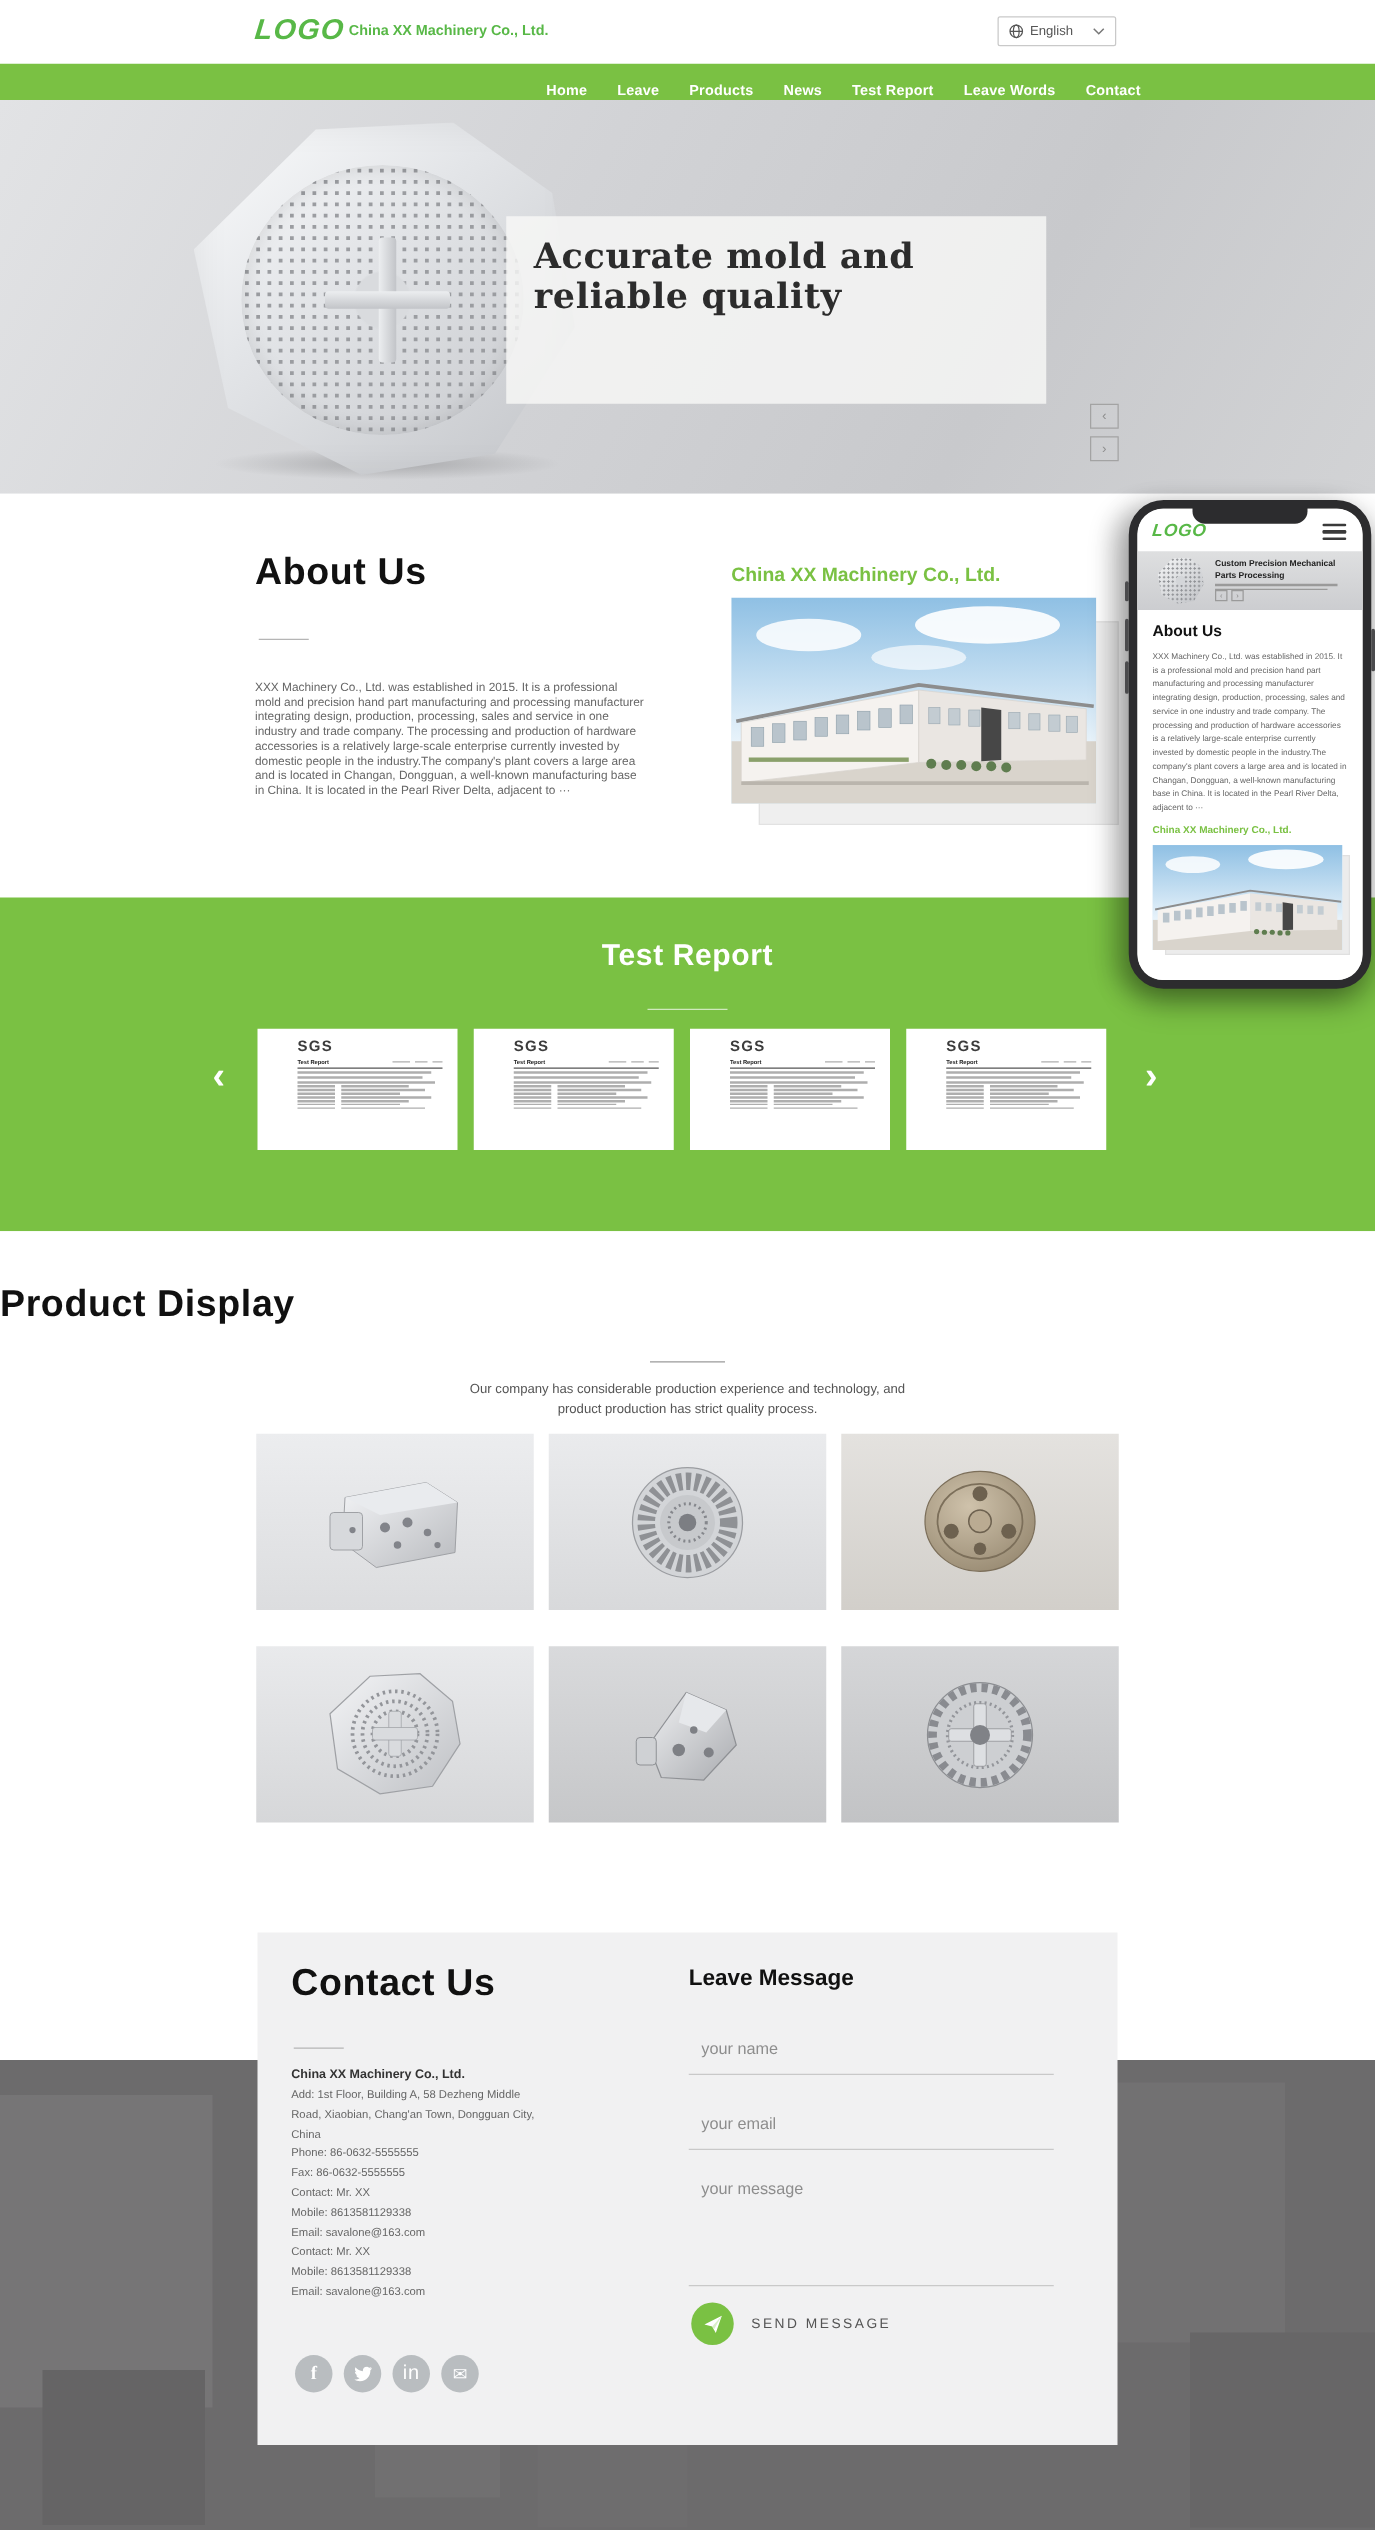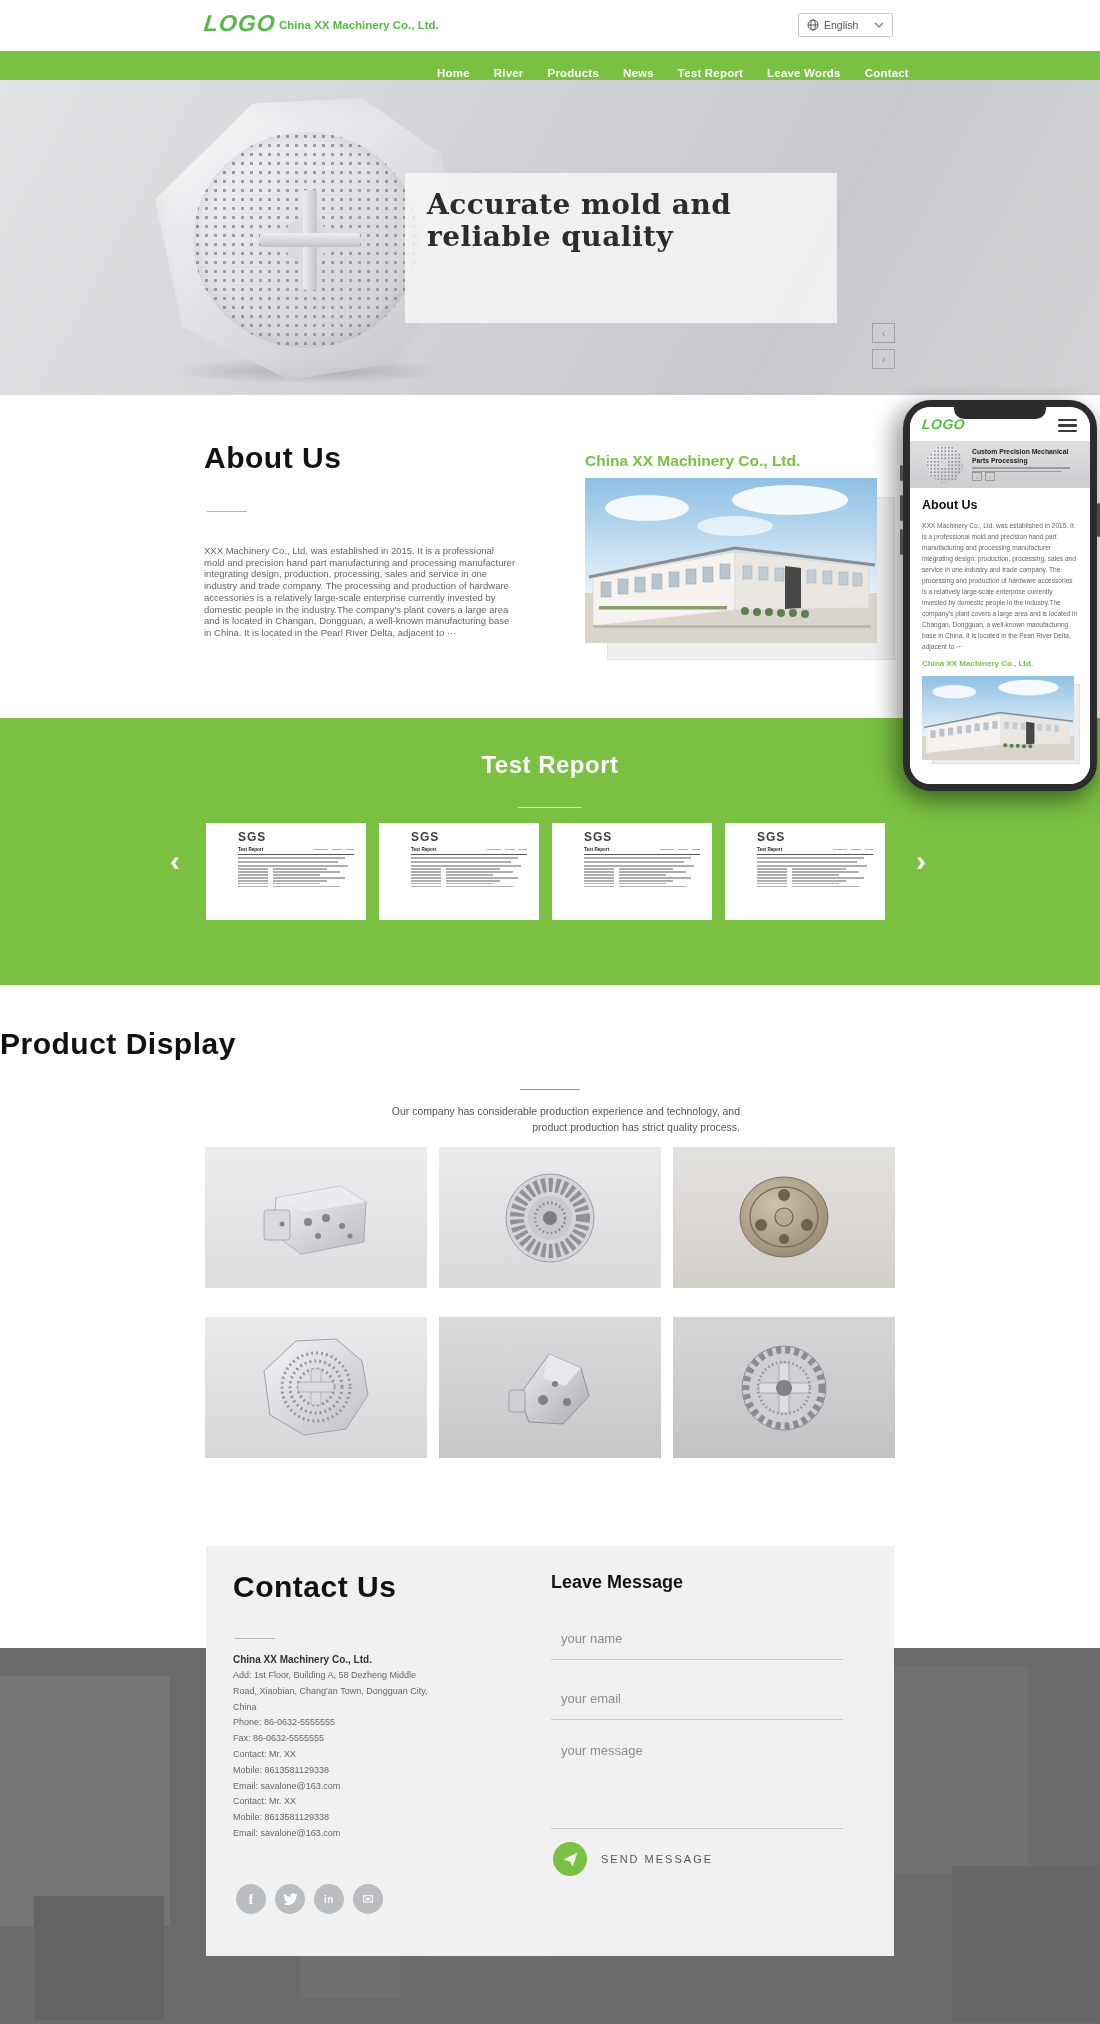--- a/index.html
+++ b/index.html
@@ -117,21 +117,21 @@
   .crow .bar{margin-top:0;height:1.5px}
   .cl{width:26%}.cr1{width:46%}.cr2{width:58%}.cr3{width:40%}.cr4{width:62%}
   .tr-arrow{position:absolute;top:128px;color:#fff;font-size:30px;font-weight:bold;cursor:pointer;line-height:30px}
   .tr-arrow.left{left:170px}
   .tr-arrow.right{left:916px}
 
   
   .products{position:absolute;top:985px;left:0;width:1100px;height:663px;background:#fff}
   .prod-h2{position:absolute;top:42px;width:100%;text-align:left}
   .prod-divider{position:absolute;top:104px;left:50%;transform:translateX(-50%);width:60px;height:1px;background:#9a9a9a}
-  .prod-sub{position:absolute;top:118px;left:50%;transform:translateX(-50%);width:380px;text-align:right;
+  .prod-sub{position:absolute;top:118px;left:50%;transform:translateX(-50%);width:380px;text-align:center;
         font-size:10.5px;line-height:16px;color:#555}
   .prod-grid{position:absolute;left:205px;top:162px;width:690px;display:grid;
         grid-template-columns:repeat(3,222px);grid-auto-rows:141px;column-gap:12px;row-gap:29px}
   .tile{overflow:hidden;cursor:pointer;display:flex;align-items:center;justify-content:center}
   .tile svg{display:block}
   .t1{background:linear-gradient(#ecedef,#dcdddf)}
   .t2{background:linear-gradient(#eaebed,#d8d9db)}
   .t3{background:linear-gradient(#e4e2df,#d2cfca)}
   .t4{background:linear-gradient(#e9eaec,#d6d7d9)}
   .t5{background:linear-gradient(#d9dadc,#c6c7c9)}
@@ -160,21 +160,21 @@
   .f-email{top:142px;height:32px}
   .f-msg{top:195px;height:88px;resize:none;padding-top:2px}
   .send-row{position:absolute;left:347px;top:296px;display:flex;align-items:center;gap:14px;cursor:pointer}
   .send-circle{width:34px;height:34px;border-radius:50%;background:var(--accent);
         display:flex;align-items:center;justify-content:center}
   .send-label{font-size:11px;color:#555;letter-spacing:2px}
   .social-row{position:absolute;left:30px;top:338px;display:flex;gap:9px}
   .social{width:30px;height:30px;border-radius:50%;background:#b9bdc0;color:#fff;cursor:pointer;
         display:flex;align-items:center;justify-content:center;font-size:13px;font-weight:bold}
   .social svg{display:block}
-  .social .in-txt{font-size:10px;font-weight:bold;letter-spacing:.5px}
+  .social .in-txt{font-size:16px;font-weight:normal;letter-spacing:.5px}
   .social .mail-txt{font-size:14px;font-weight:normal}
 </style>
 </head>
 <body>
 
 <div class="page">
 
   <div class="header">
     <div class="logo">LOGO</div>
     <div class="company-name">China XX Machinery Co., Ltd.</div>
@@ -187,21 +187,21 @@
       <span>English</span>
       <svg width="10" height="6" viewBox="0 0 10 6">
         <polyline points="1,1 5,5 9,1" fill="none" stroke="#777" stroke-width="1.2"></polyline>
       </svg>
     </div>
   </div>
 
   <div class="nav">
     <div class="nav-list">
       <a href="#">Home</a>
-      <a href="#">River</a>
+      <a href="#">Leave</a>
       <a href="#">Products</a>
       <a href="#">News</a>
       <a href="#">Test Report</a>
       <a href="#">Leave Words</a>
       <a href="#">Contact</a>
     </div>
   </div>
 
   <div class="hero">
     <div class="mold-shadow"></div>

